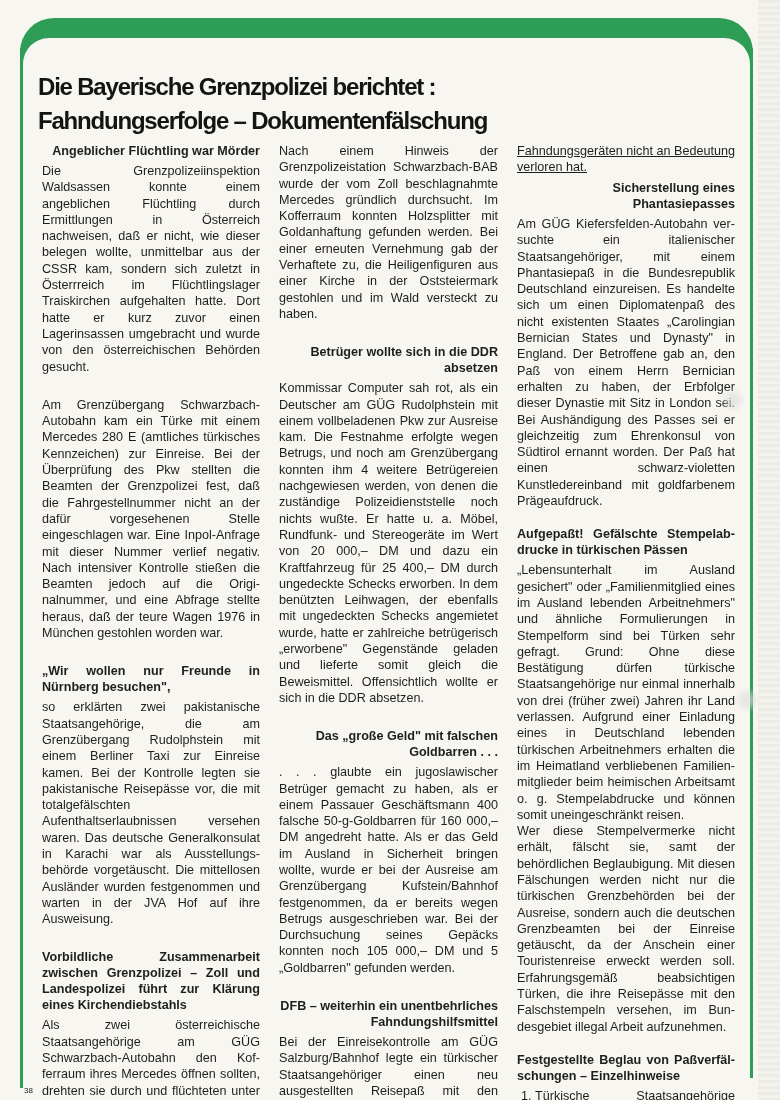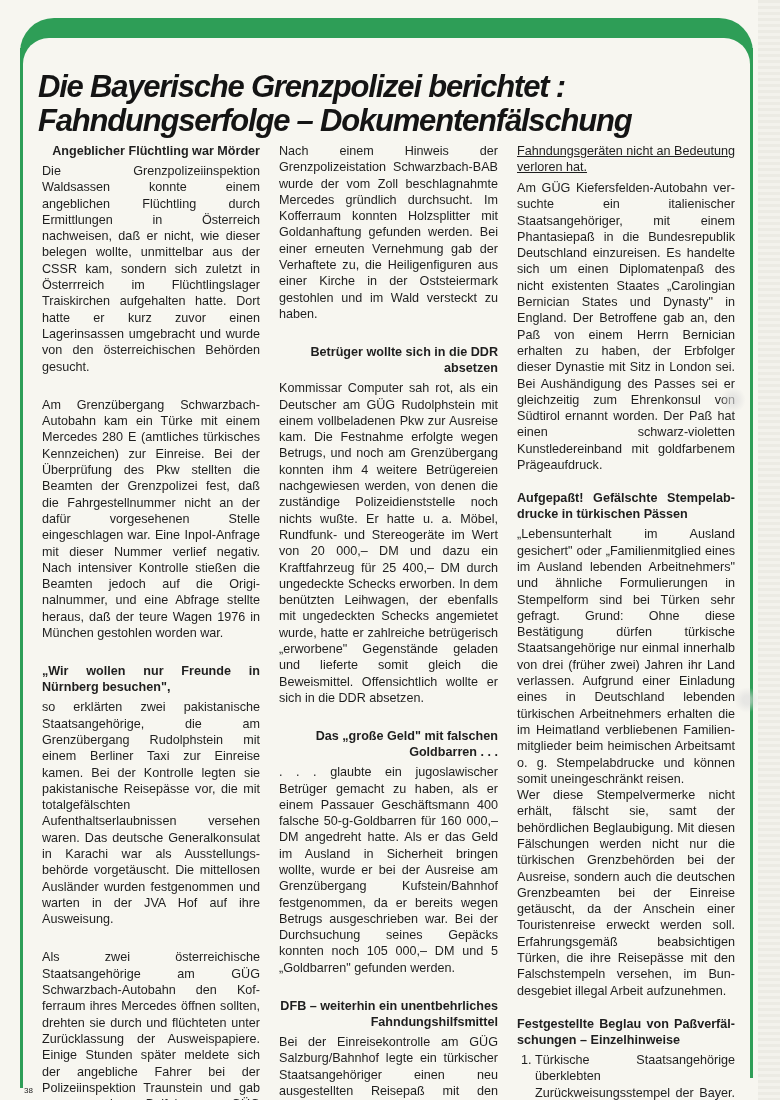--- a/index.html
+++ b/index.html
@@ -30,22 +30,22 @@
   }
   .frame-left {
     position: absolute; left: 0; top: 30px; width: 3px; height: 1040px; background: #2e9e57;
   }
   .frame-right {
     position: absolute; right: 0; top: 30px; width: 3px; height: 1030px; background: #2e9e57;
   }
   .title {
     position: absolute; left: 38px; top: 70px; width: 700px;
     font-family: "Liberation Sans", sans-serif;
-    font-weight: bold; font-style: italic;
-    font-size: 31px; line-height: 34px; letter-spacing: -1.2px;
+    font-weight: bold; 
+    font-size: 24px; line-height: 34px; letter-spacing: -1.2px;
     color: #141414;
     margin: 0;
   }
   .title span { display: block; }
   .col {
     position: absolute; top: 143px;
     font-size: 12.6px; line-height: 16.3px;
     text-align: justify;
     hyphens: manual;
   }
@@ -98,20 +98,21 @@
   <section>
     <p>Am Grenzübergang Schwarzbach-Auto­bahn kam ein Türke mit einem Mercedes 280 E (amtliches türkisches Kennzeichen) zur Einreise. Bei der Überprüfung des Pkw stellten die Beamten der Grenzpolizei fest, daß die Fahrgestellnummer nicht an der dafür vorgesehenen Stelle eingeschlagen war. Eine Inpol-Anfrage mit dieser Nummer verlief negativ. Nach intensiver Kontrolle stießen die Beamten jedoch auf die Origi­nalnummer, und eine Abfrage stellte her­aus, daß der teure Wagen 1976 in Mün­chen gestohlen worden war.</p>
   </section>
   <div class="gap-l"></div>
   <section>
     <h3 class="justify">„Wir wollen nur Freunde in Nürnberg besuchen",</h3>
     <p>so erklärten zwei pakistanische Staatsan­gehörige, die am Grenzübergang Ru­dolphstein mit einem Berliner Taxi zur Ein­reise kamen. Bei der Kontrolle legten sie pakistanische Reisepässe vor, die mit to­talgefälschten Aufenthaltserlaubnissen versehen waren. Das deutsche General­konsulat in Karachi war als Ausstellungs­behörde vorgetäuscht. Die mittellosen Ausländer wurden festgenommen und warten in der JVA Hof auf ihre Ausweisung.</p>
   </section>
   <div class="gap-l"></div>
   <section>
+    <h3 class="justify">Vorbildliche Zusammenarbeit zwischen Grenzpolizei – Zoll und Landespolizei führt zur Klärung eines Kirchendieb­stahls</h3>
     <p>Als zwei österreichische Staatsangehörige am GÜG Schwarzbach-Autobahn den Kof­ferraum ihres Mercedes öffnen sollten, drehten sie durch und flüchteten unter Zu­rücklassung der Ausweispapiere. Einige Stunden später meldete sich der angebli­che Fahrer bei der Polizeiinspektion Traunstein und gab an, von seinem Beifah­rer am GÜG Schwarzbach zur Weiterfahrt gezwungen worden zu sein. Anschließend kehrte er an den Grenzübergang zurück und wollte die Ausweispapiere abholen. Er wurde jedoch wegen illegalen Grenzüber­tritts festgenommen und dem Untersu­chungsrichter vorgeführt, der Haftbefehl erließ. Der Pkw wurde vom Zoll beschlag­nahmt. Am folgenden Tag fand man in ei­nem Waldstück in der Nähe des Grenz­überganges 4 Heiligenfiguren. Der sach­bearbeitenden PI Bad Reichenhall fehlte zunächst jeder Tatzusammenhang.</p>
   </section>
 </div>
 
 <div class="col col2">
   <p>Nach einem Hinweis der Grenzpolizeista­tion Schwarzbach-BAB wurde der vom Zoll beschlagnahmte Mercedes gründlich durchsucht. Im Kofferraum konnten Holz­splitter mit Goldanhaftung gefunden wer­den. Bei einer erneuten Vernehmung gab der Verhaftete zu, die Heiligenfiguren aus einer Kirche in der Oststeiermark gestohlen und im Wald versteckt zu haben.</p>
   <div class="gap-l"></div>
   <section>
     <h3>Betrüger wollte sich in die DDR absetzen</h3>
     <p>Kommissar Computer sah rot, als ein Deut­scher am GÜG Rudolphstein mit einem vollbeladenen Pkw zur Ausreise kam. Die Festnahme erfolgte wegen Betrugs, und noch am Grenzübergang konnten ihm 4 weitere Betrügereien nachgewiesen wer­den, von denen die zuständige Polizei­dienststelle noch nichts wußte. Er hatte u. a. Möbel, Rundfunk- und Stereogeräte im Wert von 20 000,– DM und dazu ein Kraftfahrzeug für 25 400,– DM durch un­gedeckte Schecks erworben. In dem be­nützten Leihwagen, der ebenfalls mit un­gedeckten Schecks angemietet wurde, hatte er zahlreiche betrügerisch „erworbe­ne" Gegenstände geladen und lieferte so­mit gleich die Beweismittel. Offensichtlich wollte er sich in die DDR absetzen.</p>
@@ -124,20 +125,21 @@
   <div class="gap-l"></div>
   <section>
     <h3>DFB – weiterhin ein unentbehrliches Fahndungshilfsmittel</h3>
     <p><span>Bei der Einreisekontrolle am GÜG Salz­burg/Bahnhof legte ein türkischer Staats­angehöriger einen neu ausgestellten Rei­sepaß mit den Geburtsdaten 15. </span></p>
   </section>
 </div>
 
 <div class="col col3" style="position: absolute;">
     <p style="position: absolute; top: 0px; left: 0px; width: 218px; text-decoration: underline;">Fahndungsgeräten nicht an Bedeutung verloren hat.</p>
   <section style="margin-top: 37px;">
+    <h3>Sicherstellung eines Phantasiepasses</h3>
     <p>Am GÜG Kiefersfelden-Autobahn ver­suchte ein italienischer Staatsangehöriger, mit einem Phantasiepaß in die Bundesre­publik Deutschland einzureisen. Es han­delte sich um einen Diplomatenpaß des nicht existenten Staates „Carolingian Ber­nician States und Dynasty" in England. Der Betroffene gab an, den Paß von einem Herrn Bernician erhalten zu haben, der Erbfolger dieser Dynastie mit Sitz in Lon­don sei. Bei Aushändigung des Passes sei er gleichzeitig zum Ehrenkonsul von Südti­rol ernannt worden. Der Paß hat einen schwarz-violetten Kunstledereinband mit goldfarbenem Prägeaufdruck.</p>
   </section>
   <div class="gap"></div>
   <section>
     <h3 class="justify">Aufgepaßt! Gefälschte Stempelab­drucke in türkischen Pässen</h3>
     <p>„Lebensunterhalt im Ausland gesichert" oder „Familienmitglied eines im Ausland lebenden Arbeitnehmers" und ähnliche Formulierungen in Stempelform sind bei Türken sehr gefragt. Grund: Ohne diese Bestätigung dürfen türkische Staatsange­hörige nur einmal innerhalb von drei (früher zwei) Jahren ihr Land verlassen. Aufgrund einer Einladung eines in Deutschland le­benden türkischen Arbeitnehmers erhalten die im Heimatland verbliebenen Familien­mitglieder beim heimischen Arbeitsamt o. g. Stempelabdrucke und können somit uneingeschränkt reisen.</p>
     <p>Wer diese Stempelvermerke nicht erhält, fälscht sie, samt der behördlichen Beglau­bigung. Mit diesen Fälschungen werden nicht nur die türkischen Grenzbehörden bei der Ausreise, sondern auch die deutschen Grenzbeamten bei der Einreise getäuscht, da der Anschein einer Touristenreise er­weckt werden soll. Erfahrungsgemäß be­absichtigen Türken, die ihre Reisepässe mit den Falschstempeln versehen, im Bun­desgebiet illegal Arbeit aufzunehmen.</p>
   </section>
   <div class="gap"></div>
   <section>

